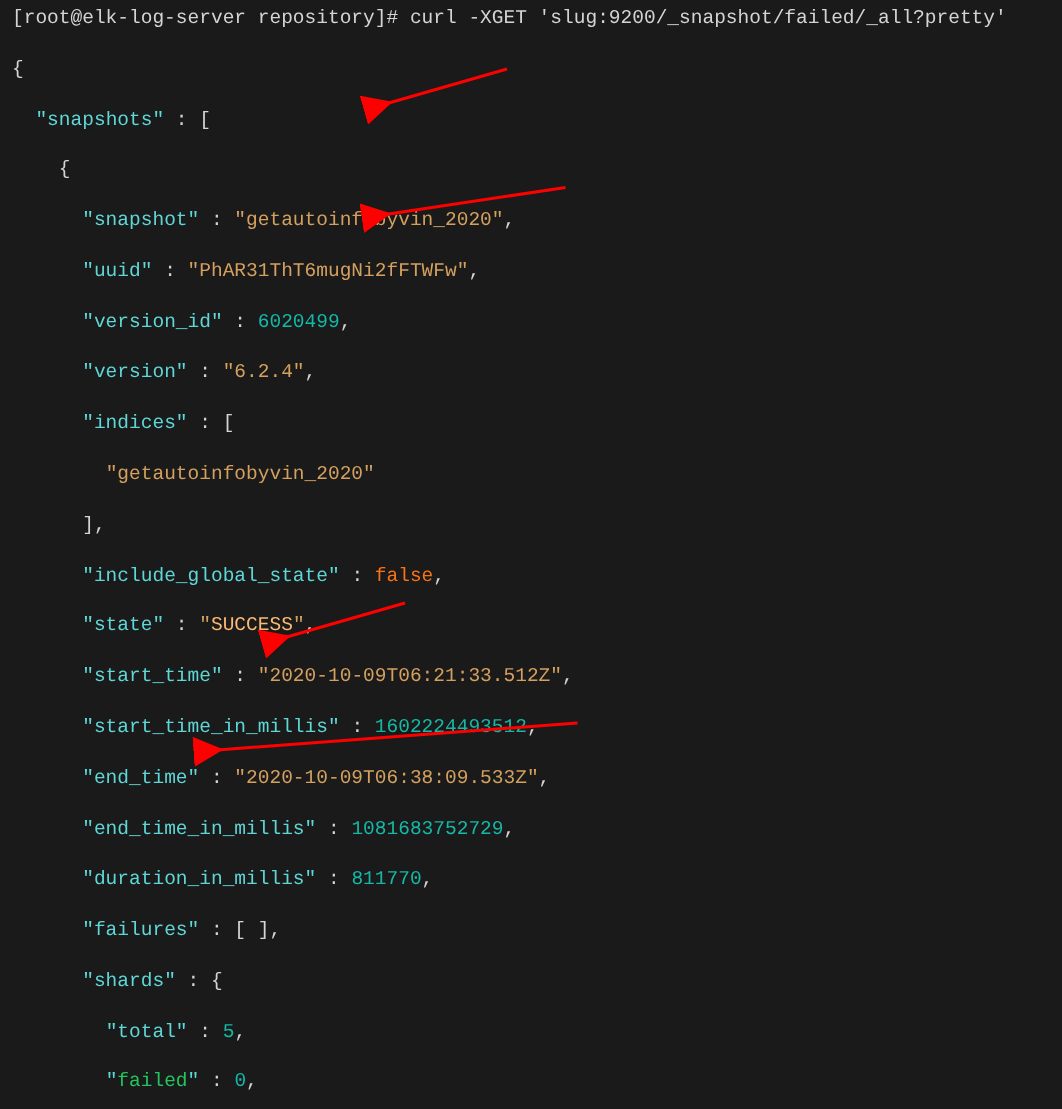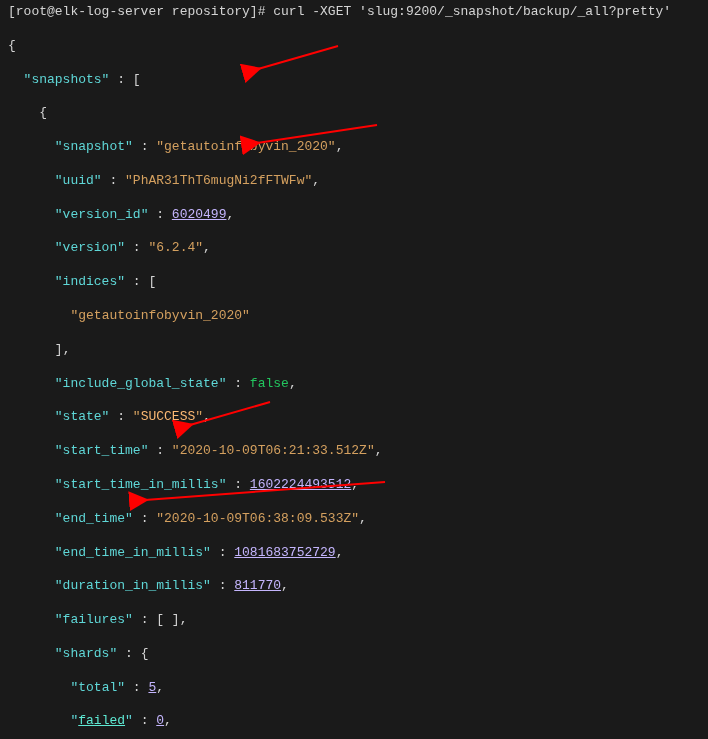--- a/index.html
+++ b/index.html
@@ -18,42 +18,42 @@
       height: 739px;
       overflow: hidden;
       position: relative;
     }
     .prompt-host { color: #d4d4d4; text-align: right; }
     .command { color: #d4d4d4; }
     .brace { color: #d4d4d4; }
     .bracket { color: #d4d4d4; }
     .key { color: #5fd7d7; }
     .string { color: #d4a05f; }
-    .number { color: #c4b5fd; text-decoration: underline; }
-    .bool-false { color: #22c55e; }
+    .number { color: #14b8a6; }
+    .bool-false { color: #f97316; }
     .success { color: #fdba74; }
-    .failed { color: #5eead4; text-decoration: underline; }
+    .failed { color: #22c55e; }
     .indices-val { color: #d4a05f; }
     pre {
       white-space: pre;
       font-family: inherit;
     }
     .line { display: block; white-space: pre; }
     .arrow {
       position: absolute;
       pointer-events: none;
     }
     .arrow svg {
       overflow: visible;
     }
   </style>
 </head>
 <body>
 
-<pre><span class="line"><span class="prompt-host">[root@elk-log-server repository]#</span> <span class="command">curl -XGET 'slug:9200/_snapshot/backup/_all?pretty'</span></span>
+<pre><span class="line"><span class="prompt-host">[root@elk-log-server repository]#</span> <span class="command">curl -XGET 'slug:9200/_snapshot/failed/_all?pretty'</span></span>
 <span class="line"><span class="brace">{</span></span>
 <span class="line">  <span class="key">"snapshots"</span> : <span class="bracket">[</span></span>
 <span class="line">    <span class="brace">{</span></span>
 <span class="line">      <span class="key">"snapshot"</span> : <span class="string">"getautoinfobyvin_2020"</span>,</span>
 <span class="line">      <span class="key">"uuid"</span> : <span class="string">"PhAR31ThT6mugNi2fFTWFw"</span>,</span>
 <span class="line">      <span class="key">"version_id"</span> : <span class="number">6020499</span>,</span>
 <span class="line">      <span class="key">"version"</span> : <span class="string">"6.2.4"</span>,</span>
 <span class="line">      <span class="key">"indices"</span> : <span class="bracket">[</span></span>
 <span class="line">        <span class="indices-val">"getautoinfobyvin_2020"</span></span>
 <span class="line">      <span class="bracket">]</span>,</span>

